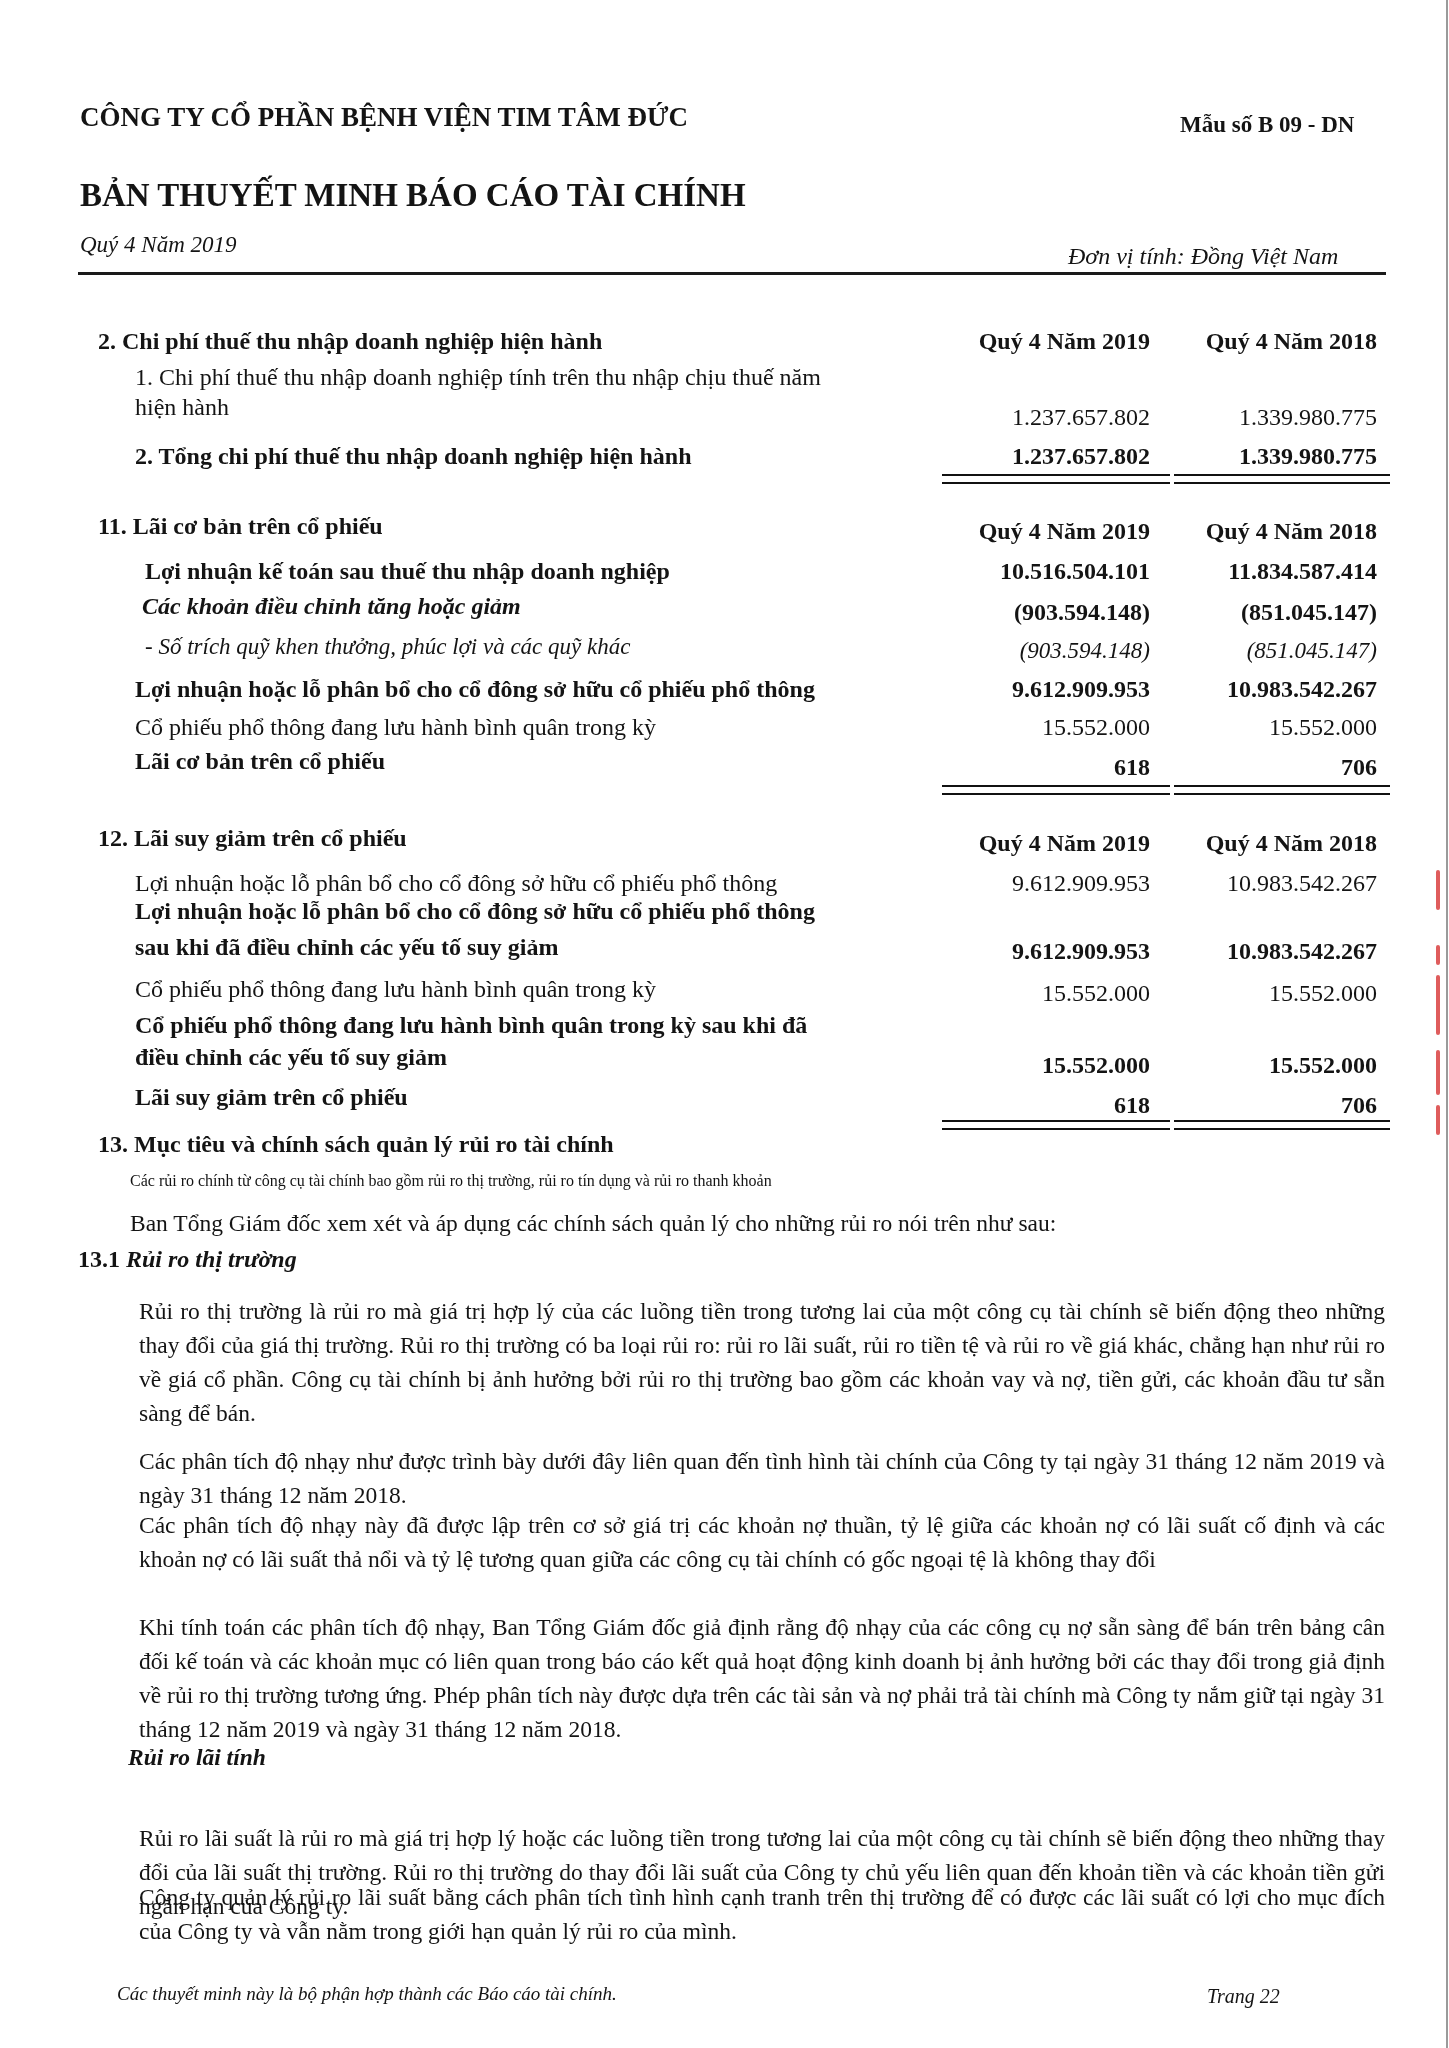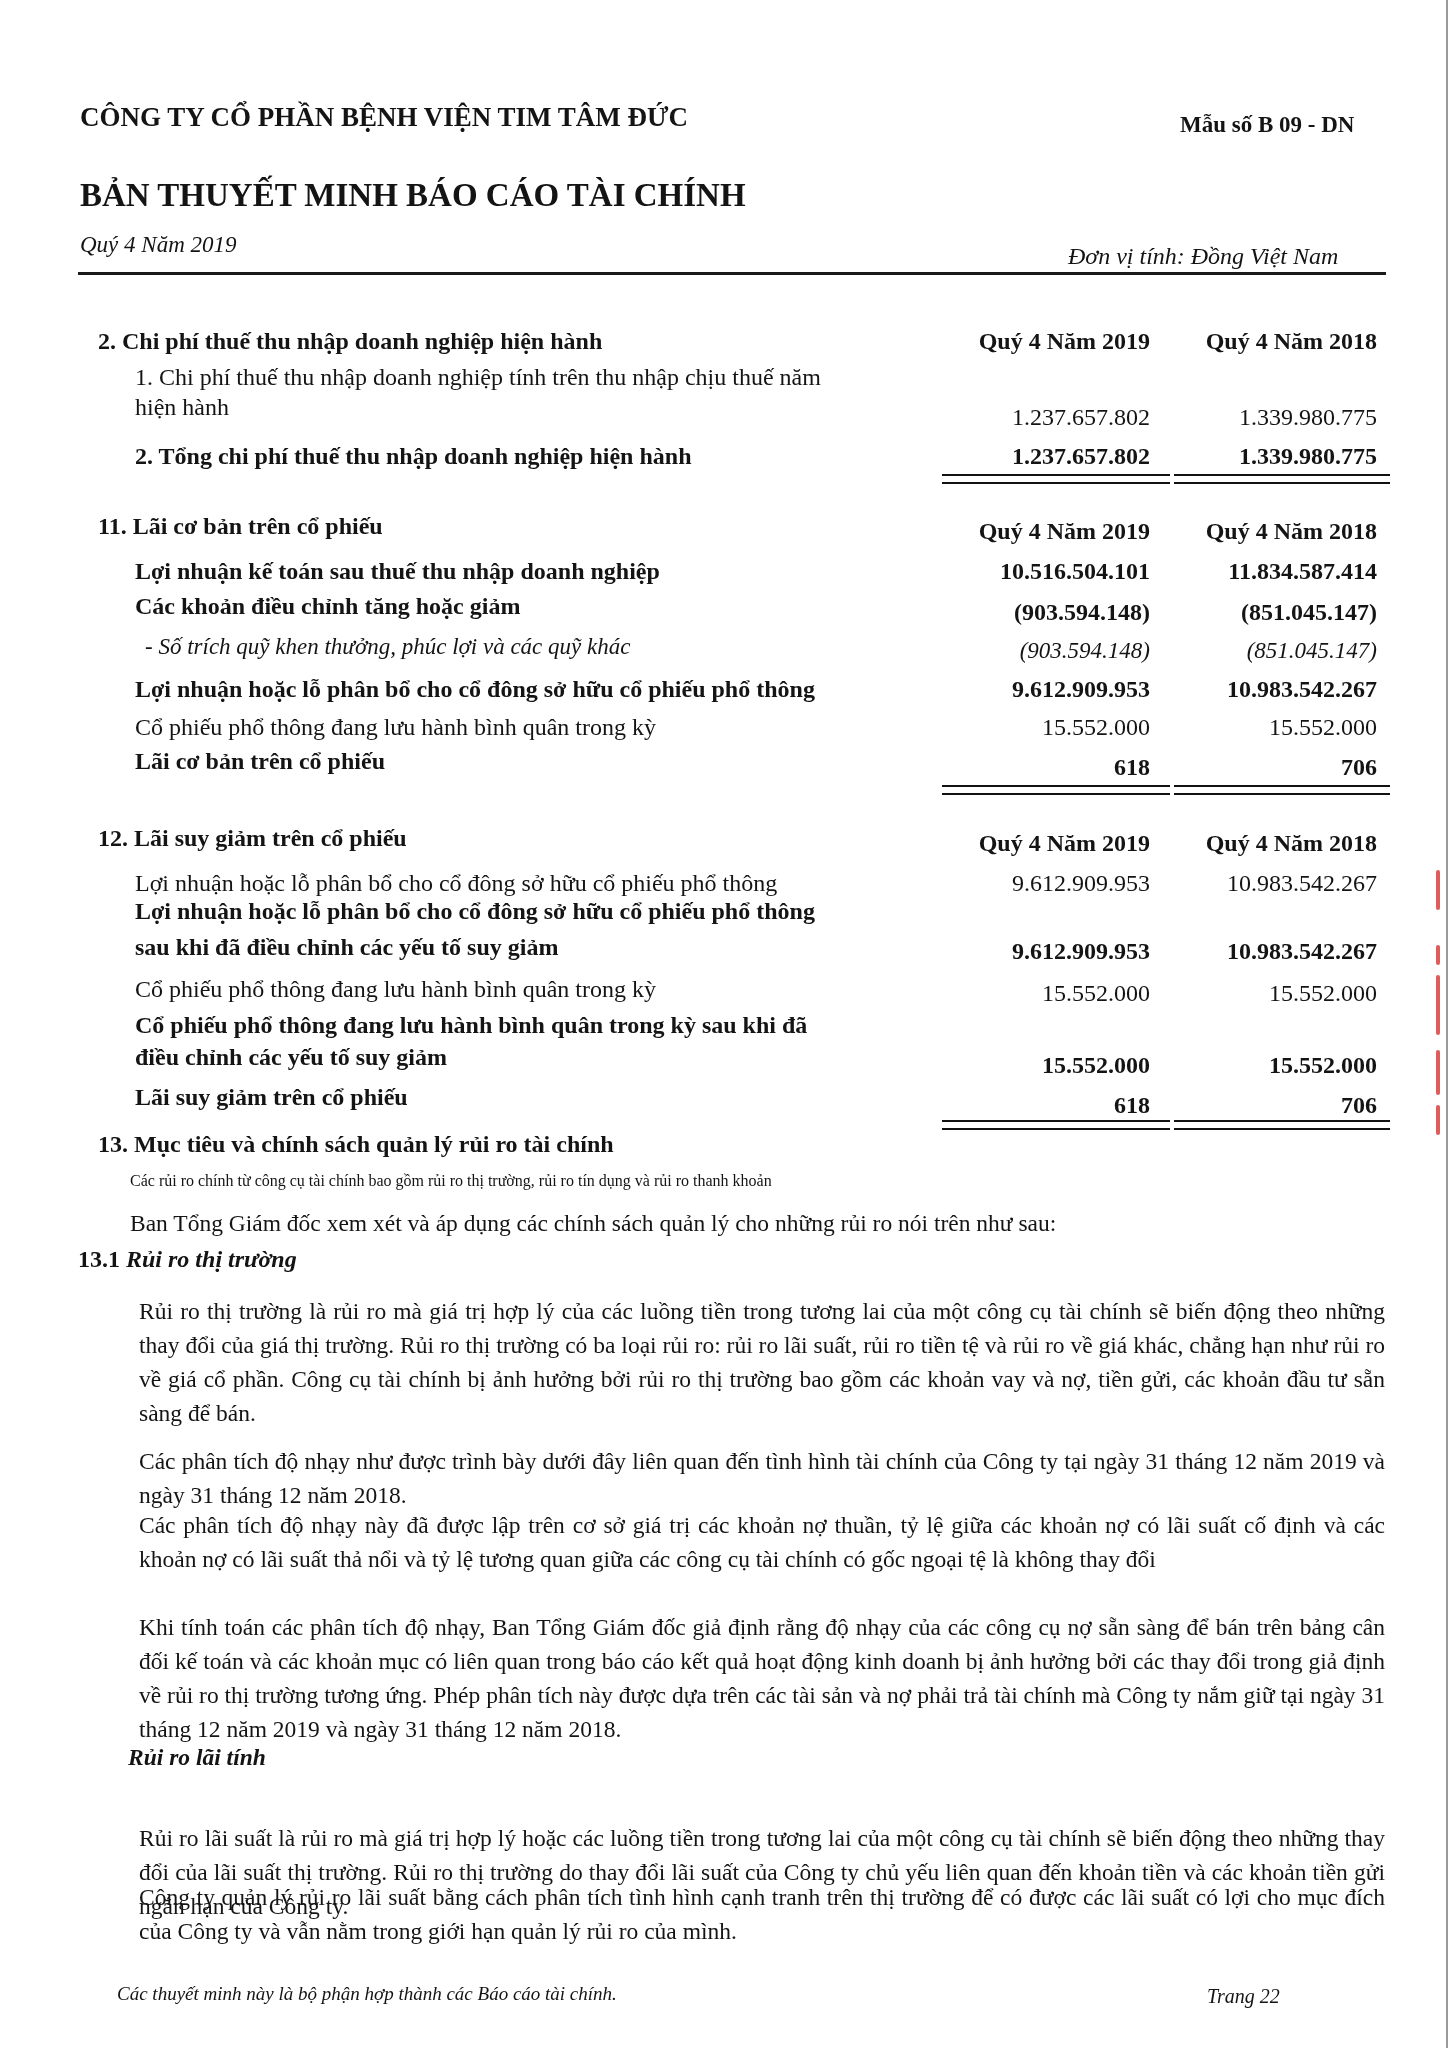--- a/index.html
+++ b/index.html
@@ -57,26 +57,26 @@
 </div>
 <div class="dbl c1" style="top:474px;"></div>
 <div class="dbl c2" style="top:474px;"></div>
 
 <div class="row b" style="top:513px;">
   <span class="lbl" style="left:98px;">11. Lãi cơ bản trên cổ phiếu</span>
   <span class="c1" style="top:5px;">Quý 4 Năm 2019</span>
   <span class="c2" style="top:5px;">Quý 4 Năm 2018</span>
 </div>
 <div class="row b" style="top:558px;">
-  <span class="lbl" style="left:135px;">Lợi nhuận kế toán sau thuế thu nhập doanh nghiệp</span>
+  <span class="lbl" style="left:145px;">Lợi nhuận kế toán sau thuế thu nhập doanh nghiệp</span>
   <span class="c1">10.516.504.101</span>
   <span class="c2">11.834.587.414</span>
 </div>
 <div class="row b" style="top:593px;">
-  <span class="lbl" style="left:135px;">Các khoản điều chỉnh tăng hoặc giảm</span>
+  <span class="lbl" style="left:142px;font-style:italic;">Các khoản điều chỉnh tăng hoặc giảm</span>
   <span class="c1" style="top:6px;">(903.594.148)</span>
   <span class="c2" style="top:6px;">(851.045.147)</span>
 </div>
 <div class="row i" style="top:634px; font-size:23px;">
   <span class="lbl" style="left:145px;">- Số trích quỹ khen thưởng, phúc lợi và các quỹ khác</span>
   <span class="c1" style="top:4px;">(903.594.148)</span>
   <span class="c2" style="top:4px;">(851.045.147)</span>
 </div>
 <div class="row b" style="top:676px;">
   <span class="lbl" style="left:135px;">Lợi nhuận hoặc lỗ phân bổ cho cổ đông sở hữu cổ phiếu phổ thông</span>

